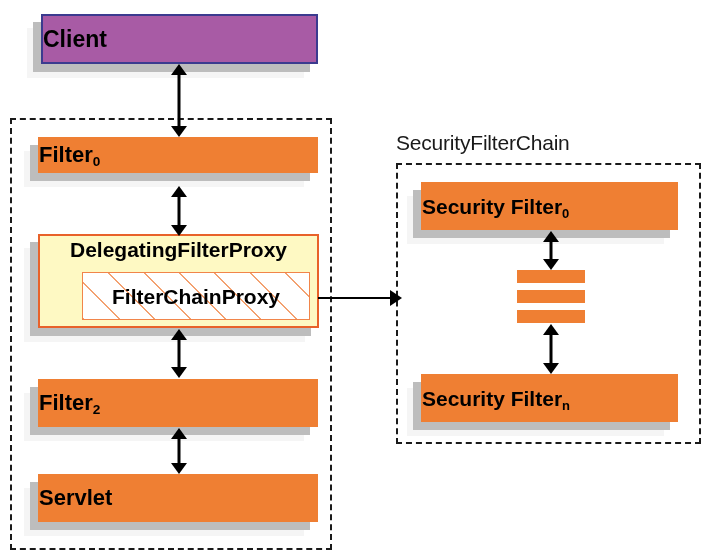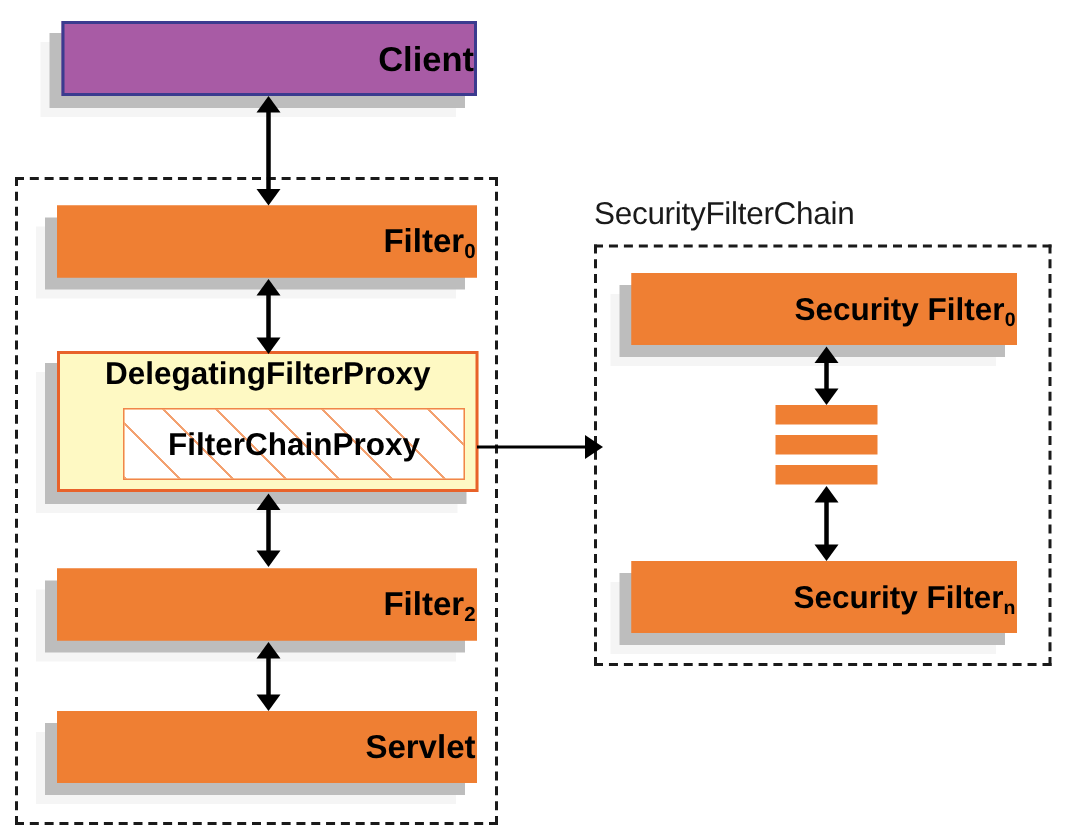--- a/index.html
+++ b/index.html
@@ -49,21 +49,21 @@
     left:-8px;top:8px;width:100%;height:100%;
     background:#bdbdbd;
     z-index:-1;
   }
   .node .face{
     position:relative;
     width:100%;height:100%;
     box-sizing:border-box;
     display:flex;
     align-items:center;
-    justify-content:flex-end;
+    justify-content:flex-start;
     z-index:1;
   }
   .node .label{
     position:relative;
     font-weight:bold;
     color:#000;
     text-align:center;
     line-height:1;
     white-space:nowrap;
   }
@@ -162,21 +162,21 @@
       <span class="label" style="font-size:23px;">Client</span>
     </div>
   </div>
 
   <div class="arrow-v" style="left:168px;top:64px;width:22px;height:73px;">
     <div class="head-up"></div>
     <div class="stem" style="top:9px;bottom:9px;"></div>
     <div class="head-down"></div>
   </div>
 
-  <div class="node orange" style="left:38px;top:137px;width:280px;height:48px;">
+  <div class="node orange" style="left:38px;top:137px;width:280px;height:36px;">
     <div class="shadow-far"></div>
     <div class="shadow-near"></div>
     <div class="face">
       <span class="label" style="font-size:22px;"><span>Filter</span><sub>0</sub></span>
     </div>
   </div>
 
   <div class="arrow-v" style="left:168px;top:186px;width:22px;height:50px;">
     <div class="head-up"></div>
     <div class="stem" style="top:9px;bottom:9px;"></div>

